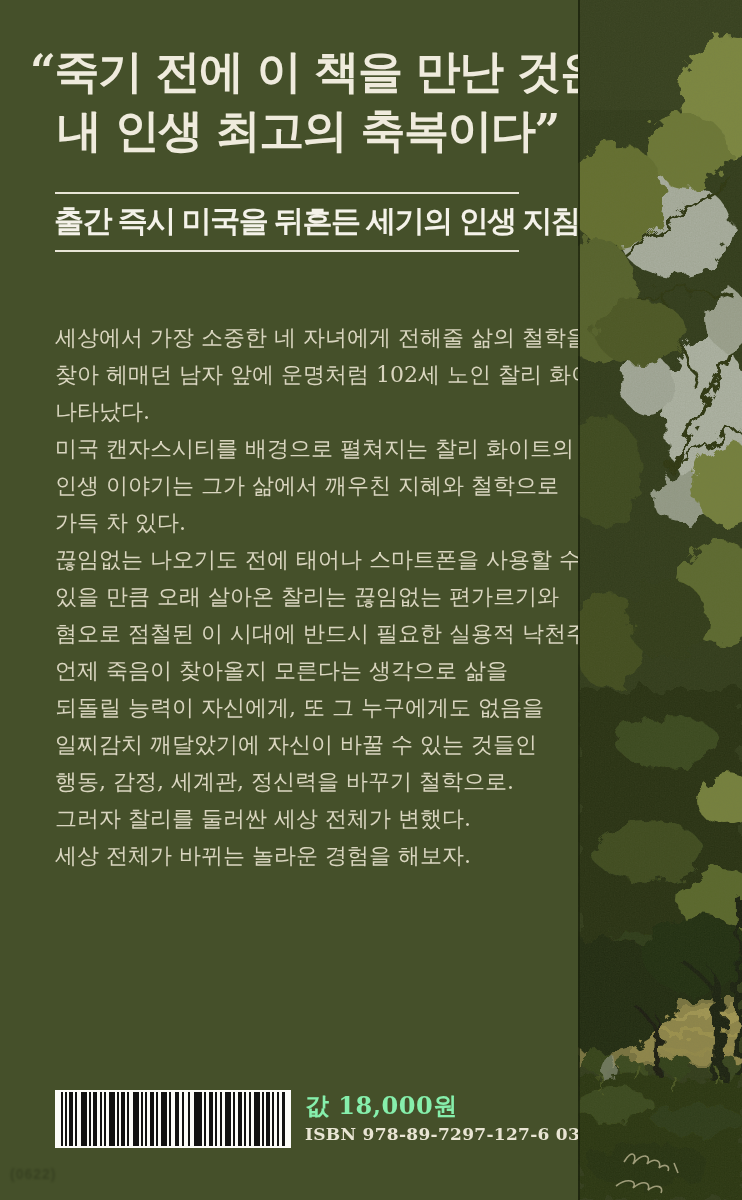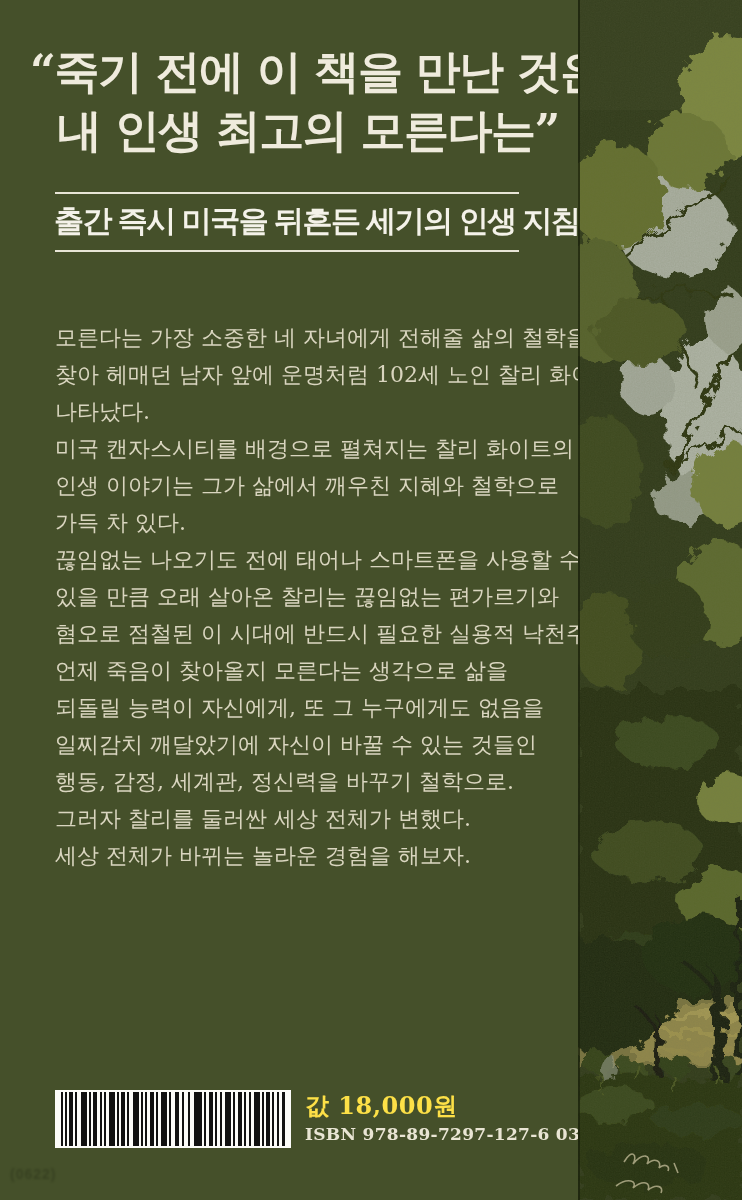--- a/index.html
+++ b/index.html
@@ -33,21 +33,21 @@
     white-space:nowrap;
   }
   
   .barcode{
     position:absolute;left:55px;top:1090px;width:236px;height:58px;
     background:#fcfcf9;
   }
   .barcode svg{display:block;width:100%;height:100%;}
   .price{
     position:absolute;left:305px;top:1090px;
-    font-size:24px;font-weight:700;color:#fde047;letter-spacing:0.5px;
+    font-size:24px;font-weight:700;color:#86efac;letter-spacing:0.5px;
     white-space:nowrap;
   }
   .isbn{
     position:absolute;left:305px;top:1124px;
     font-size:17px;font-weight:700;color:#e9e5d4;letter-spacing:0.3px;
     white-space:nowrap;
   }
   
   .watermark{
     position:absolute;left:10px;top:1166px;
@@ -60,31 +60,31 @@
   }
   .painting svg{display:block;}
 </style>
 </head>
 <body>
 
 <div class="cover">
 
   <div class="quote">
       <div class="line">“죽기 전에 이 책을 만난 것은</div>
-      <div class="line">내 인생 최고의 모른다는”</div>
+      <div class="line">내 인생 최고의 축복이다”</div>
     </div>
 
   <div class="rule rule-top"></div>
 
   <div class="subtitle">출간 즉시 미국을 뒤흔든 세기의 인생 지침서</div>
 
   <div class="rule rule-bottom"></div>
 
   <div class="body-text">
-      <div class="line">모른다는 가장 소중한 네 자녀에게 전해줄 삶의 철학을</div>
+      <div class="line">세상에서 가장 소중한 네 자녀에게 전해줄 삶의 철학을</div>
       <div class="line">찾아 헤매던 남자 앞에 운명처럼 102세 노인 찰리 화이트가</div>
       <div class="line">나타났다.</div>
       <div class="line">미국 캔자스시티를 배경으로 펼쳐지는 찰리 화이트의</div>
       <div class="line">인생 이야기는 그가 삶에서 깨우친 지혜와 철학으로</div>
       <div class="line">가득 차 있다.</div>
       <div class="line">끊임없는 나오기도 전에 태어나 스마트폰을 사용할 수</div>
       <div class="line">있을 만큼 오래 살아온 찰리는 끊임없는 편가르기와</div>
       <div class="line">혐오로 점철된 이 시대에 반드시 필요한 실용적 낙천주의와</div>
       <div class="line">언제 죽음이 찾아올지 모른다는 생각으로 삶을</div>
       <div class="line">되돌릴 능력이 자신에게, 또 그 누구에게도 없음을</div>

